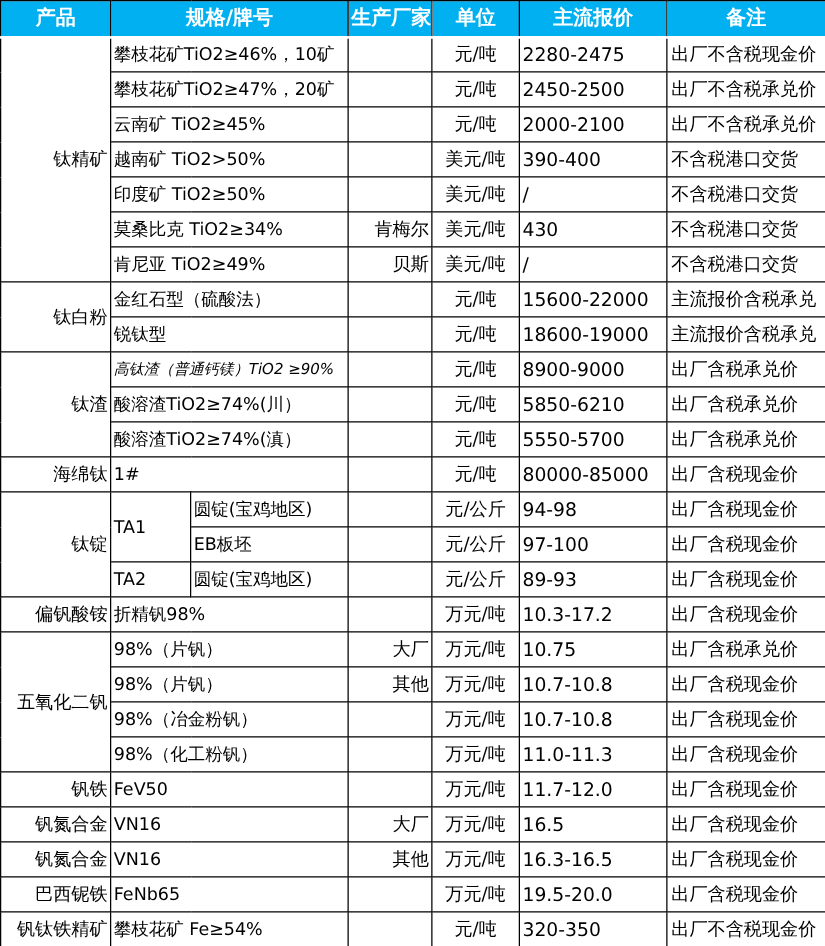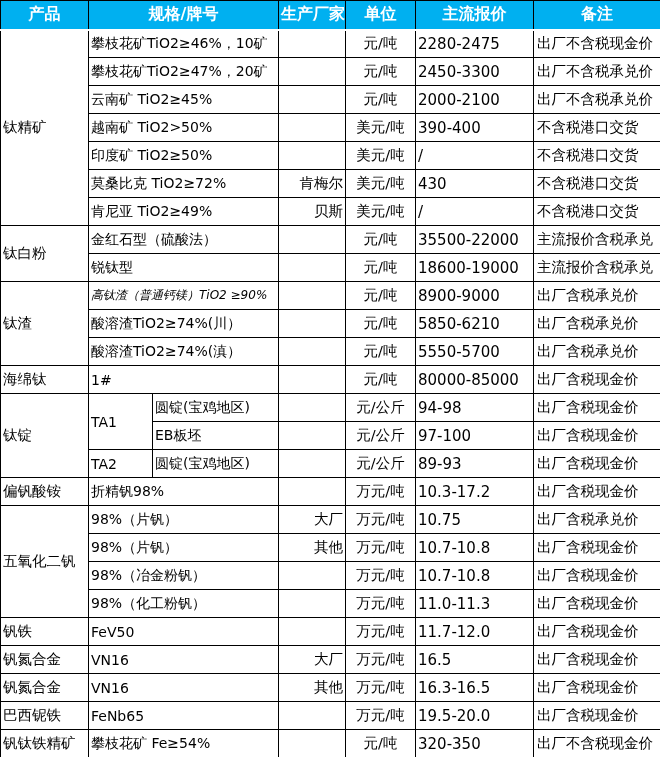--- a/index.html
+++ b/index.html
@@ -32,21 +32,21 @@
   thead th{
     background:var(--header-bg,#00B0F0);
     color:var(--header-text,#ffffff);
     font-weight:bold;
     font-size:16px;
     text-align:center;
     border-bottom:2px solid #ffffff;
   }
 
   td{font-size:14.5px;}
-  td.p{text-align:left;}
+  td.p{text-align:right;}
   td.s{text-align:left;font-size:14px;margin-left:28px;}
   td.m{text-align:right;}
   td.u{text-align:center;}
   td.v{font-size:15px;}
   td.n{text-align:left;padding-left:3px;}
   td.small{font-size:12px;font-style:italic;}
 </style>
 </head>
 <body>
 
@@ -76,21 +76,21 @@
         <td colspan="2" class="s">攀枝花矿TiO2≥46%，10矿</td>
         <td class="m"></td>
         <td class="u">元/吨</td>
         <td class="v">2280-2475</td>
         <td class="n">出厂不含税现金价</td>
       </tr>
       <tr>
         <td colspan="2" class="s">攀枝花矿TiO2≥47%，20矿</td>
         <td class="m"></td>
         <td class="u">元/吨</td>
-        <td class="v">2450-3300</td>
+        <td class="v">2450-2500</td>
         <td class="n">出厂不含税承兑价</td>
       </tr>
       <tr>
         <td colspan="2" class="s">云南矿 TiO2≥45%</td>
         <td class="m"></td>
         <td class="u">元/吨</td>
         <td class="v">2000-2100</td>
         <td class="n">出厂不含税承兑价</td>
       </tr>
       <tr>
@@ -101,39 +101,39 @@
         <td class="n">不含税港口交货</td>
       </tr>
       <tr>
         <td colspan="2" class="s">印度矿 TiO2≥50%</td>
         <td class="m"></td>
         <td class="u">美元/吨</td>
         <td class="v">/</td>
         <td class="n">不含税港口交货</td>
       </tr>
       <tr>
-        <td colspan="2" class="s">莫桑比克 TiO2≥72%</td>
+        <td colspan="2" class="s">莫桑比克 TiO2≥34%</td>
         <td class="m">肯梅尔</td>
         <td class="u">美元/吨</td>
         <td class="v">430</td>
         <td class="n">不含税港口交货</td>
       </tr>
       <tr>
         <td colspan="2" class="s">肯尼亚 TiO2≥49%</td>
         <td class="m">贝斯</td>
         <td class="u">美元/吨</td>
         <td class="v">/</td>
         <td class="n">不含税港口交货</td>
       </tr>
       <tr>
         <td rowspan="2" class="p">钛白粉</td>
         <td colspan="2" class="s">金红石型（硫酸法）</td>
         <td class="m"></td>
         <td class="u">元/吨</td>
-        <td class="v">35500-22000</td>
+        <td class="v">15600-22000</td>
         <td class="n">主流报价含税承兑</td>
       </tr>
       <tr>
         <td colspan="2" class="s">锐钛型</td>
         <td class="m"></td>
         <td class="u">元/吨</td>
         <td class="v">18600-19000</td>
         <td class="n">主流报价含税承兑</td>
       </tr>
       <tr>

